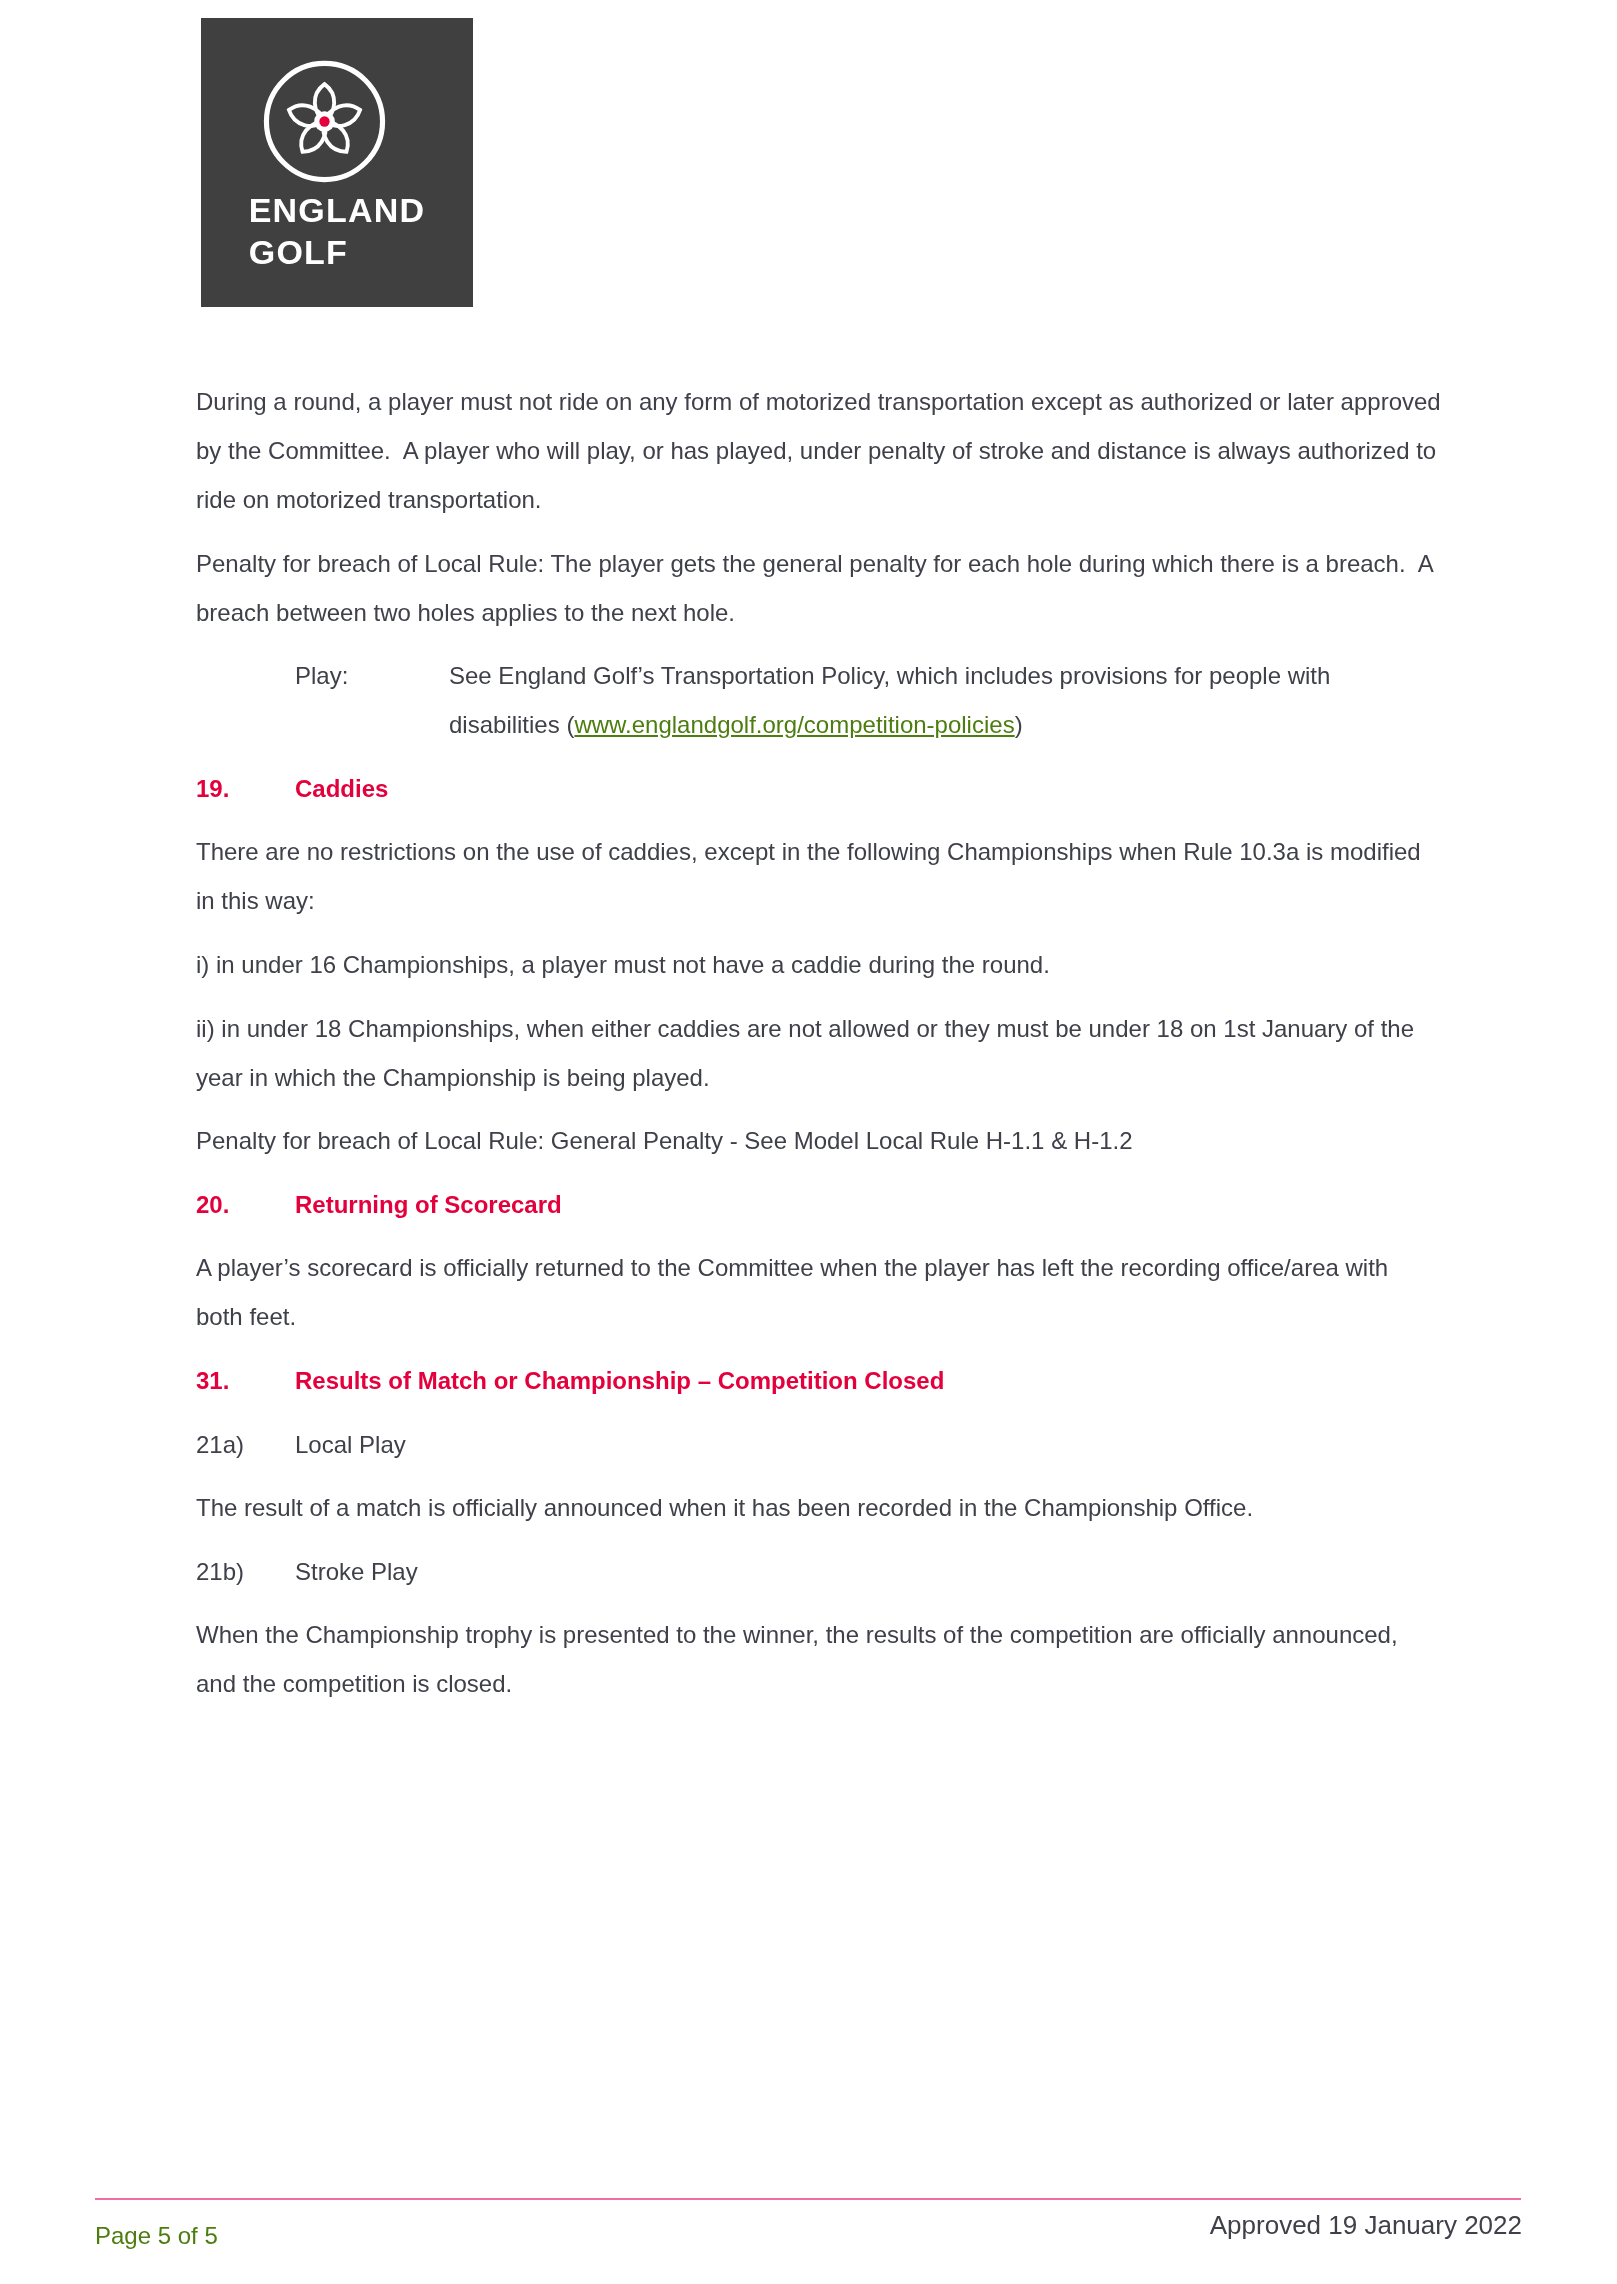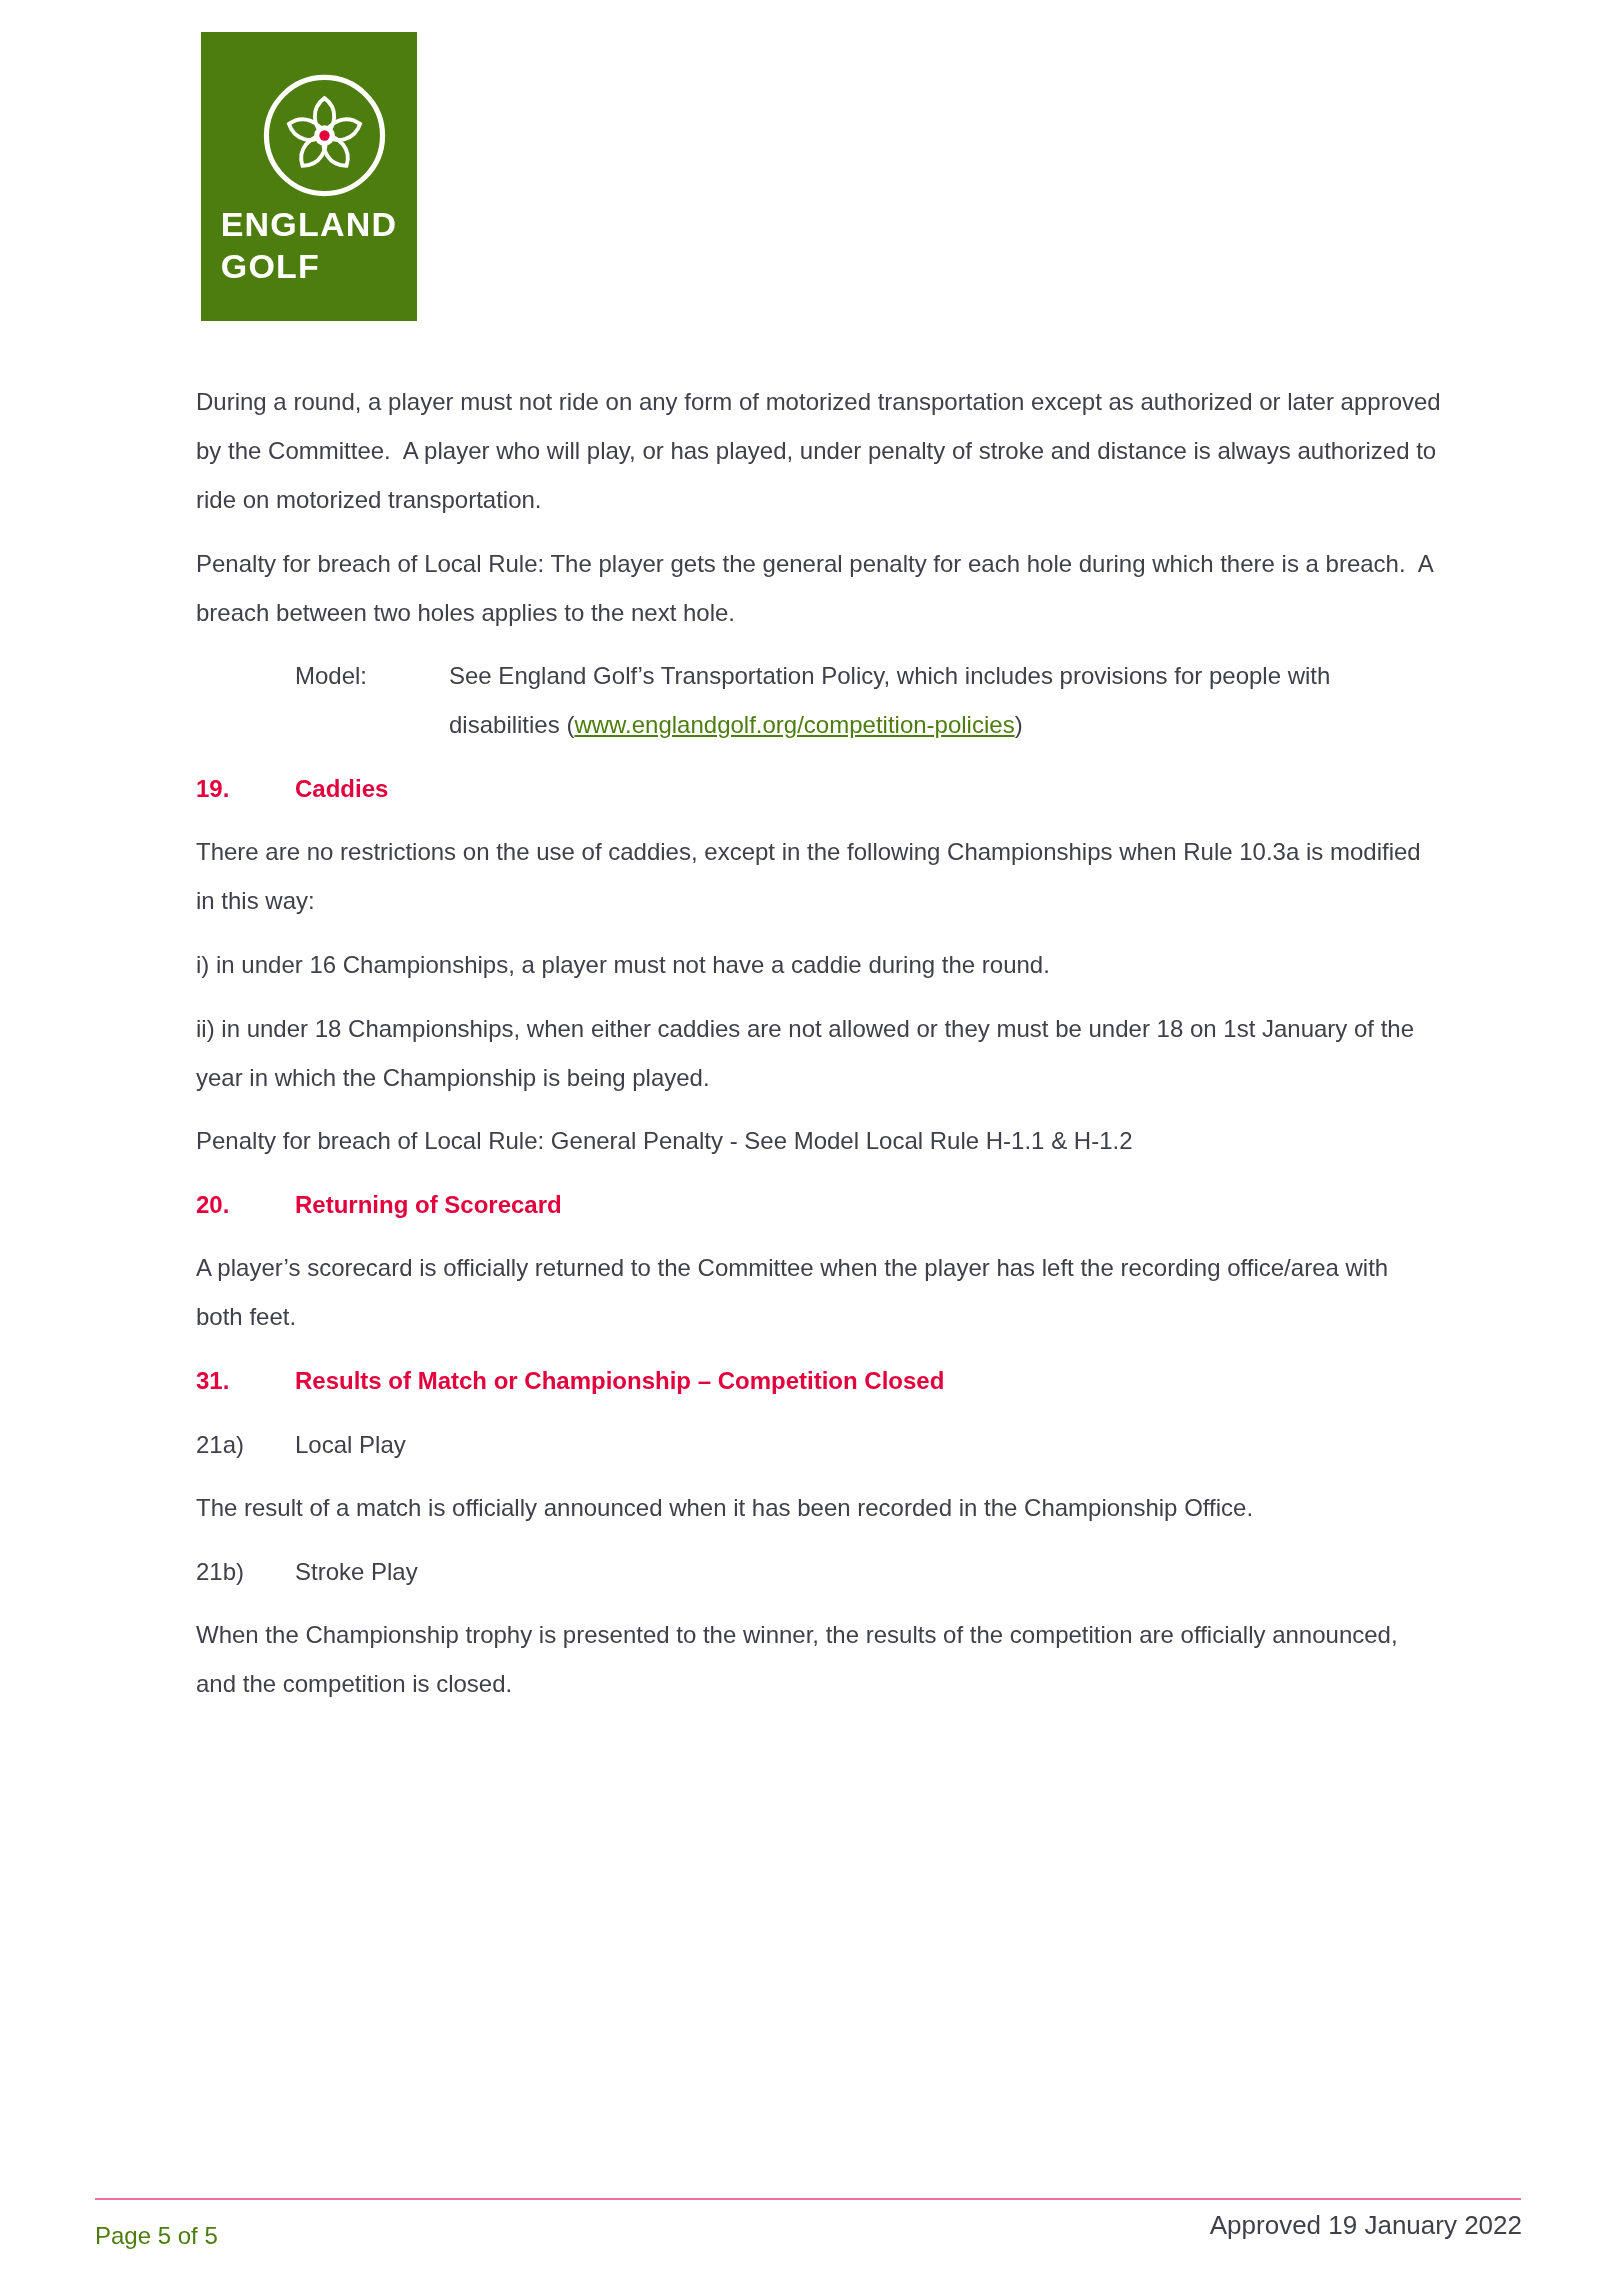--- a/index.html
+++ b/index.html
@@ -9,24 +9,24 @@
     position: relative;
     background: #ffffff;
     font-family: "Liberation Sans", sans-serif;
     color: #3f4049;
   }
 
   
   .logo {
     position: absolute;
     left: 201px;
-    top: 32px;
-    width: 216px;
+    top: 18px;
+    width: 272px;
     height: 289px;
-    background: #4d7c0f;
+    background: #404040;
   }
   .logo-emblem {
     position: absolute;
     left: 59px;
     top: 39px;
     width: 129px;
     height: 129px;
   }
   .logo-text {
     position: absolute;
@@ -118,21 +118,21 @@
   </div>
 </div>
 
 <div class="content">
 
   <p class="indent">During a round, a player must not ride on any form of motorized transportation except as authorized or later approved by the Committee.  A player who will play, or has played, under penalty of stroke and distance is always authorized to ride on motorized transportation.</p>
 
   <p class="indent">Penalty for breach of Local Rule: The player gets the general penalty for each hole during which there is a breach.  A breach between two holes applies to the next hole.</p>
 
   <div class="note-row">
-    <div>Model:</div>
+    <div>Play:</div>
     <div><span>See England Golf’s Transportation Policy, which includes provisions for people with disabilities (</span><a class="doclink">www.englandgolf.org/competition-policies</a><span>)</span></div>
   </div>
 
   <div class="row">
     <div class="red">19.</div>
     <div class="red">Caddies</div>
   </div>
 
   <p class="indent">There are no restrictions on the use of caddies, except in the following Championships when Rule 10.3a is modified in this way:</p>
 

